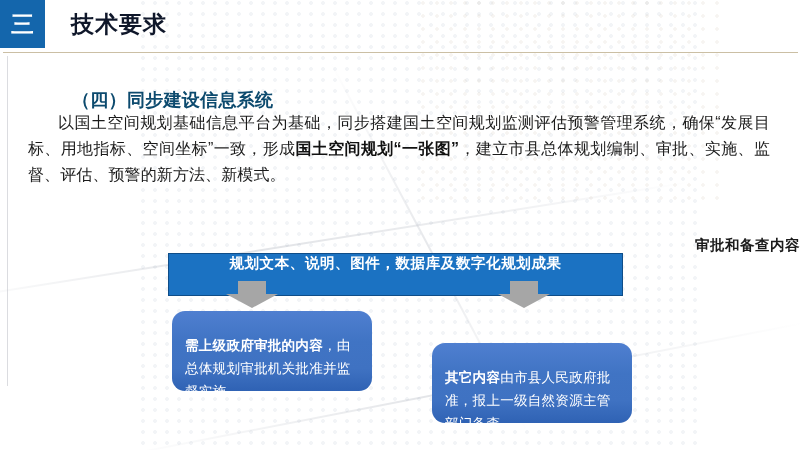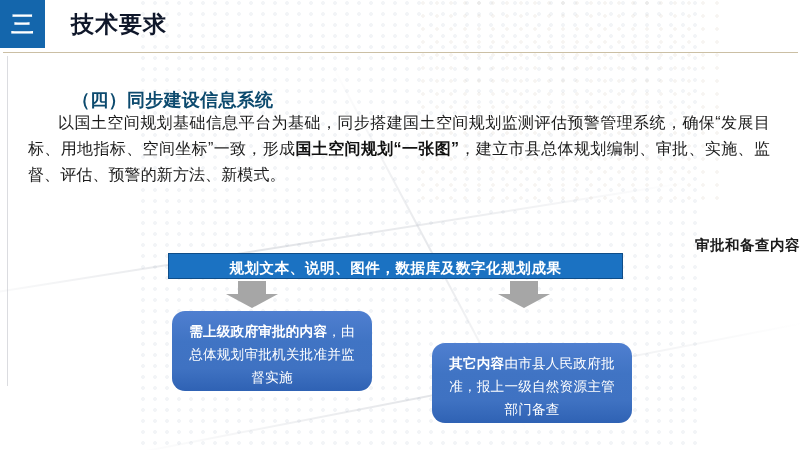--- a/index.html
+++ b/index.html
@@ -187,26 +187,26 @@
     font-size: 14.5px;
     font-weight: bold;
     letter-spacing: 0.5px;
     margin-top: 8px;
   }
   .banner {
     position: absolute;
     left: 168px;
     top: 25px;
     width: 455px;
-    height: 26px;
+    height: 43px;
     background: #1b72c2;
     border: 1px solid #0f4d88;
     box-sizing: border-box;
     display: flex;
-    align-items: flex-end;
+    align-items: flex-start;
     justify-content: center;
   }
   .banner-label {
     color: #ffffff;
     font-size: 14.5px;
     font-weight: bold;
     letter-spacing: 0.6px;
     white-space: nowrap;
   }
 
@@ -221,26 +221,25 @@
   .arrow svg { display: block; width: 56px; height: 28px; }
 
   .node {
     position: absolute;
     top: 83px;
     width: 200px;
     height: 80px;
     border-radius: 13px;
     background: linear-gradient(180deg, #4f7fd0 0%, #4074c4 38%, #3f72c2 72%, #2f62b4 100%);
     box-sizing: border-box;
-    padding: 9px 13px 0 13px;
+    padding: 23px 13px 0 13px;
     color: #ffffff;
     font-size: 13.6px;
     line-height: 23px;
     letter-spacing: 0.2px;
-    text-align: center;
   }
   .node b { font-weight: bold; color: #ffffff; }
   .node-left  { left: 172px; }
   .node-right { left: 432px; margin-top: 32px; }
 </style>
 </head>
 <body>
 
 <div class="slide">
 

